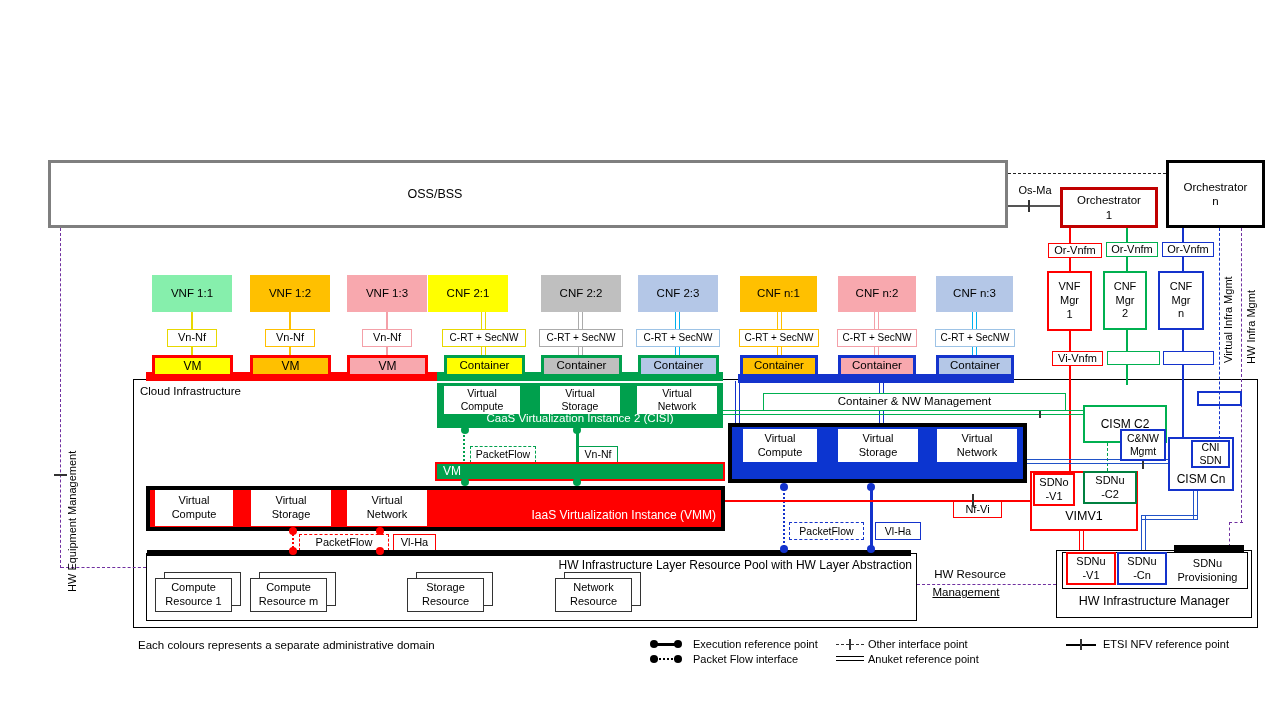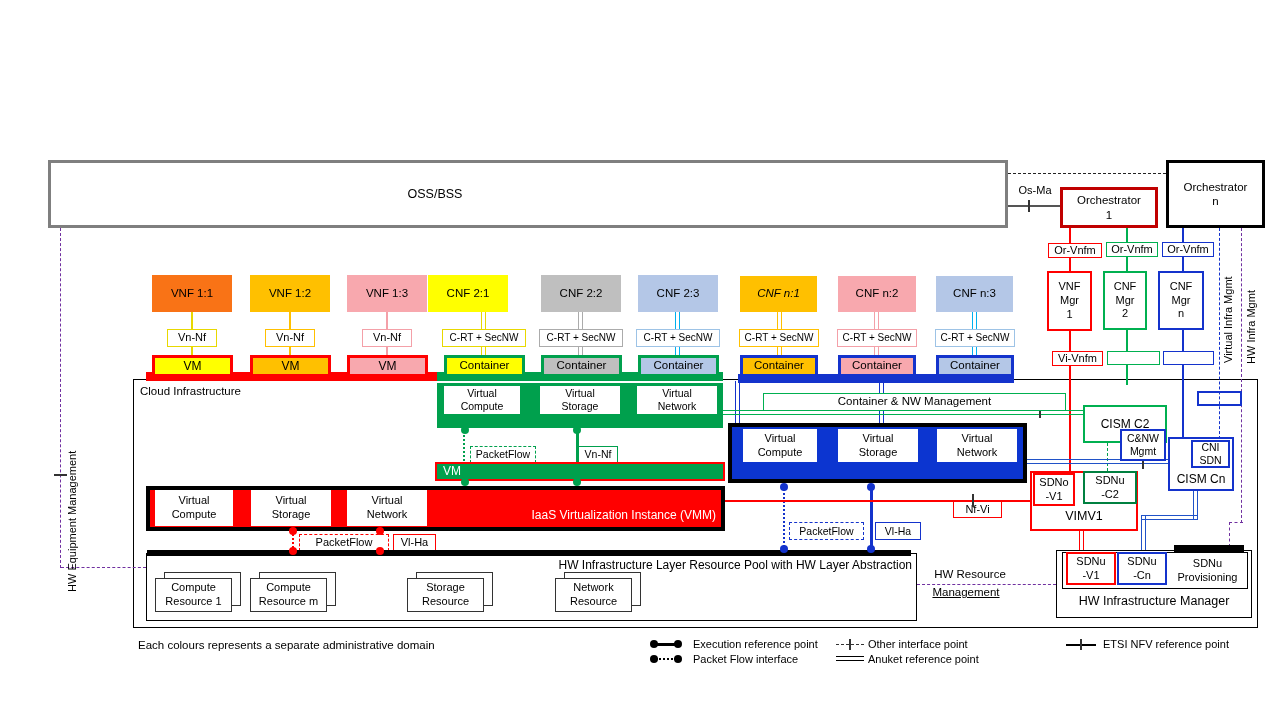--- a/index.html
+++ b/index.html
@@ -57,27 +57,27 @@
   <div class="line" style="left:191px;top:311px;width:2px;height:45px;background:#E8D800;"></div>
   <div class="line" style="left:289px;top:311px;width:2px;height:45px;background:#FFC000;"></div>
   <div class="line" style="left:386px;top:311px;width:2px;height:45px;background:#F4A0A8;"></div>
   <div class="dbl-v" style="left:481px;top:311px;height:45px;border-color:#E8D800;"></div>
   <div class="dbl-v" style="left:578px;top:311px;height:45px;border-color:#ABABAB;"></div>
   <div class="dbl-v" style="left:675px;top:311px;height:45px;border-color:#00B0F0;"></div>
   <div class="dbl-v" style="left:777px;top:312px;height:44px;border-color:#FFC000;"></div>
   <div class="dbl-v" style="left:874px;top:312px;height:44px;border-color:#F4A0A8;"></div>
   <div class="dbl-v" style="left:972px;top:312px;height:44px;border-color:#00B0F0;"></div>
 
-  <div class="box" style="left:152px;top:275px;width:80px;height:37px;background:#f97316;font-size:11.5px;">VNF 1:1</div>
+  <div class="box" style="left:152px;top:275px;width:80px;height:37px;background:#86efac;font-size:11.5px;">VNF 1:1</div>
   <div class="box" style="left:250px;top:275px;width:80px;height:37px;background:#FFC000;font-size:11.5px;">VNF 1:2</div>
   <div class="box" style="left:347px;top:275px;width:80px;height:37px;background:#F8A8AE;font-size:11.5px;">VNF 1:3</div>
   <div class="box" style="left:428px;top:275px;width:80px;height:37px;background:#FFFF00;font-size:11.5px;">CNF 2:1</div>
   <div class="box" style="left:541px;top:275px;width:80px;height:37px;background:#BFBFBF;font-size:11.5px;">CNF 2:2</div>
   <div class="box" style="left:638px;top:275px;width:80px;height:37px;background:#B4C7E7;font-size:11.5px;">CNF 2:3</div>
-  <div class="box" style="left:740px;top:276px;width:77px;height:36px;background:#FFC000;font-size:11.5px;font-style:italic;">CNF n:1</div>
+  <div class="box" style="left:740px;top:276px;width:77px;height:36px;background:#FFC000;font-size:11.5px;">CNF n:1</div>
   <div class="box" style="left:838px;top:276px;width:78px;height:36px;background:#F8A8AE;font-size:11.5px;">CNF n:2</div>
   <div class="box" style="left:936px;top:276px;width:77px;height:36px;background:#B4C7E7;font-size:11.5px;">CNF n:3</div>
 
   <div class="box" style="left:167px;top:329px;width:50px;height:18px;border:1.5px solid #E8D800;font-size:11px;">Vn-Nf</div>
   <div class="box" style="left:265px;top:329px;width:50px;height:18px;border:1.5px solid #FFC000;font-size:11px;">Vn-Nf</div>
   <div class="box" style="left:362px;top:329px;width:50px;height:18px;border:1.5px solid #F4A0A8;font-size:11px;">Vn-Nf</div>
   <div class="box" style="left:442px;top:329px;width:84px;height:18px;border:1.5px solid #E8D800;font-size:10px;">C-RT + SecNW</div>
   <div class="box" style="left:539px;top:329px;width:84px;height:18px;border:1.5px solid #ABABAB;font-size:10px;">C-RT + SecNW</div>
   <div class="box" style="left:636px;top:329px;width:84px;height:18px;border:1.5px solid #9DC3E6;font-size:10px;">C-RT + SecNW</div>
   <div class="box" style="left:739px;top:329px;width:80px;height:18px;border:1.5px solid #FFC000;font-size:10px;">C-RT + SecNW</div>
@@ -100,20 +100,21 @@
   <div class="box" style="left:838px;top:355px;width:78px;height:22px;background:#F8A8AE;border:3px solid #1433CC;font-size:11.5px;">Container</div>
   <div class="box" style="left:936px;top:355px;width:78px;height:22px;background:#B4C7E7;border:3px solid #1433CC;font-size:11.5px;">Container</div>
 
   <div class="box" style="left:437px;top:383px;width:286px;height:45px;background:#00A04D;border:none;"></div>
   <div class="box lh" style="left:444px;top:386px;width:76px;height:28px;font-size:10.5px;">Virtual
 Compute</div>
   <div class="box lh" style="left:540px;top:386px;width:80px;height:28px;font-size:10.5px;">Virtual
 Storage</div>
   <div class="box lh" style="left:637px;top:386px;width:80px;height:28px;font-size:10.5px;">Virtual
 Network</div>
+  <div class="box nb" style="left:437px;top:412px;width:286px;height:14px;color:#fff;font-size:11.5px;">CaaS Virtualization Instance 2 (CISI)</div>
 
   <div class="line" style="left:463px;top:428px;height:56px;border-left:2.5px dotted #00A04D;"></div>
   <div class="line" style="left:576px;top:428px;width:2.5px;height:56px;background:#00A04D;"></div>
   <div class="box" style="left:470px;top:446px;width:66px;height:17px;border:1.5px dashed #00A04D;font-size:10.5px;">PacketFlow</div>
   <div class="box" style="left:578px;top:446px;width:40px;height:17px;border:1.5px solid #00A04D;font-size:10.5px;">Vn-Nf</div>
 
   <div class="box" style="left:435px;top:462px;width:290px;height:19px;background:#00A04D;border:2.5px solid #FF0000;"></div>
   <div class="box nb" style="left:443px;top:464px;width:30px;height:15px;color:#fff;font-size:12px;justify-content:flex-start;">VM</div>
 
   <div class="box" style="left:146px;top:486px;width:579px;height:45px;background:#FF0000;border:4px solid #000;"></div>

